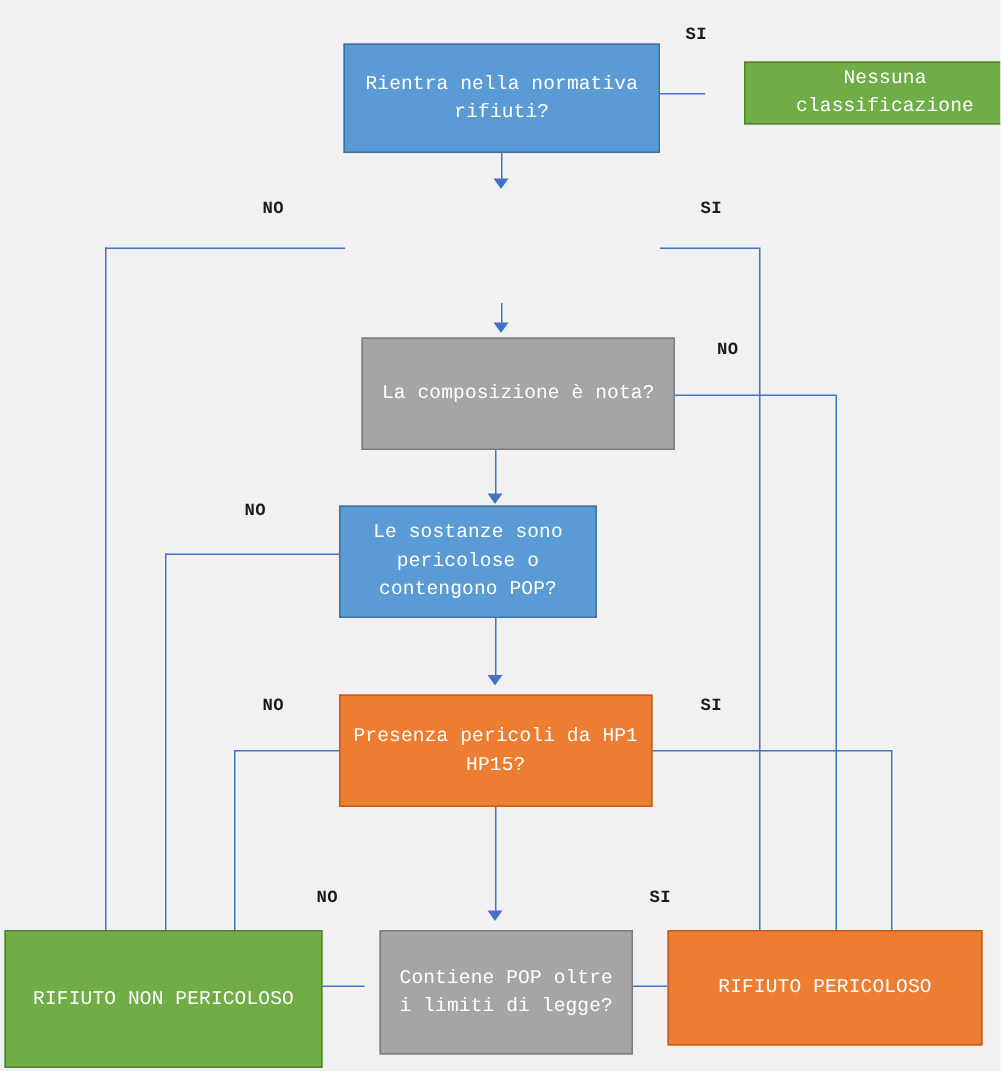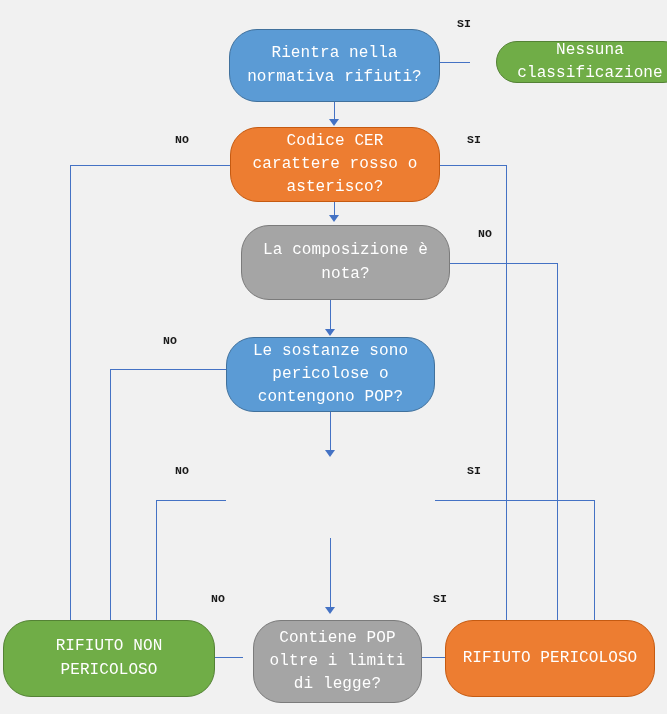--- a/index.html
+++ b/index.html
@@ -15,26 +15,25 @@
     overflow: hidden;
     font-family: Liberation Mono, monospace;
   }
   .node {
     position: absolute;
     display: flex;
     align-items: center;
     justify-content: center;
     text-align: center;
     color: #ffffff;
-    font-size: 16px;
+    font-size: 13px;
     line-height: 1.45;
     padding: 14px 8px;
     box-sizing: border-box;
     letter-spacing: 0.1px;
-    border-radius: 28px;
   }
   .node.blue   { background: #5B9BD5; border: 1px solid #41719C; }
   .node.orange { background: #ED7D31; border: 1px solid #C55A11; }
   .node.gray   { background: #A5A5A5; border: 1px solid #7B7B7B; margin-left: 10px; }
   .node.green  { background: #70AD47; border: 1px solid #548235; }
 
   .node .nodetext { display: block; width: 100%; }
 
   .lbl {
     position: absolute;
@@ -119,34 +118,34 @@
   <div class="lbl" style="left:433px; top:592px;">SI</div>
 
   <div class="node blue" style="left:229px; top:29px; width:211px; height:73px;">
     <span class="nodetext">Rientra nella normativa rifiuti?</span>
   </div>
 
   <div class="node green" style="left:470px; top:41px; width:188px; height:42px;margin-left:26px;">
     <span class="nodetext">Nessuna classificazione</span>
   </div>
 
-  <div class="node orange" style="left:230px; top:127px; width:210px; height:75px;">
-    <span class="nodetext">Codice CER carattere rosso o asterisco?</span>
-  </div>
 
   <div class="node gray" style="left:231px; top:225px; width:209px; height:75px;">
     <span class="nodetext">La composizione è nota?</span>
   </div>
 
-  <div class="node blue" style="left:226px; top:337px; width:209px; height:75px;">
+  <div class="node blue" style="left:226px; top:337px; width:172px; height:75px;">
     <span class="nodetext">Le sostanze sono pericolose o contengono POP?</span>
   </div>
 
+  <div class="node orange" style="left:226px; top:463px; width:209px; height:75px;">
+    <span class="nodetext">Presenza pericoli da HP1 HP15?</span>
+  </div>
 
-  <div class="node green" style="left:3px; top:620px; width:212px; height:77px;">
+  <div class="node green" style="left:3px; top:620px; width:212px; height:92px;">
     <span class="nodetext">RIFIUTO NON PERICOLOSO</span>
   </div>
 
   <div class="node gray" style="left:243px; top:620px; width:169px; height:83px;">
     <span class="nodetext">Contiene POP oltre i limiti di legge?</span>
   </div>
 
   <div class="node orange" style="left:445px; top:620px; width:210px; height:77px;align-items:center;">
     <span class="nodetext">RIFIUTO PERICOLOSO</span>
   </div>

